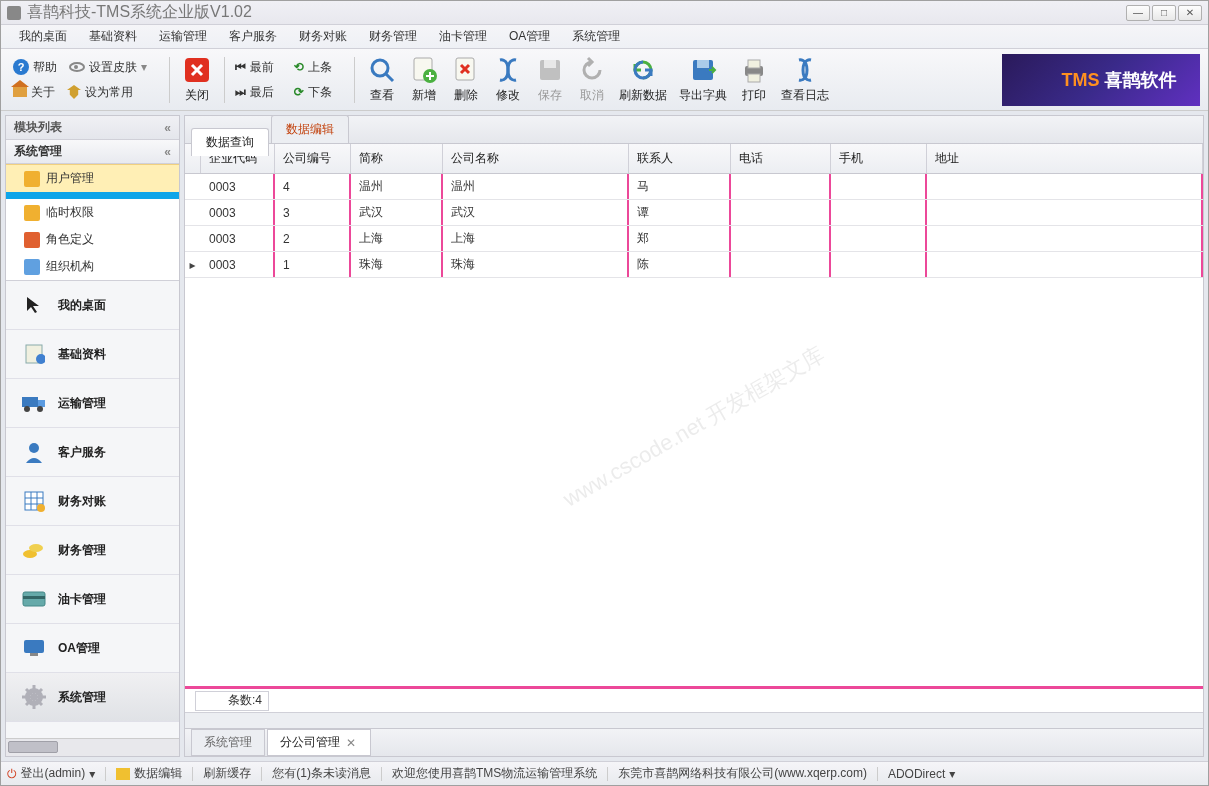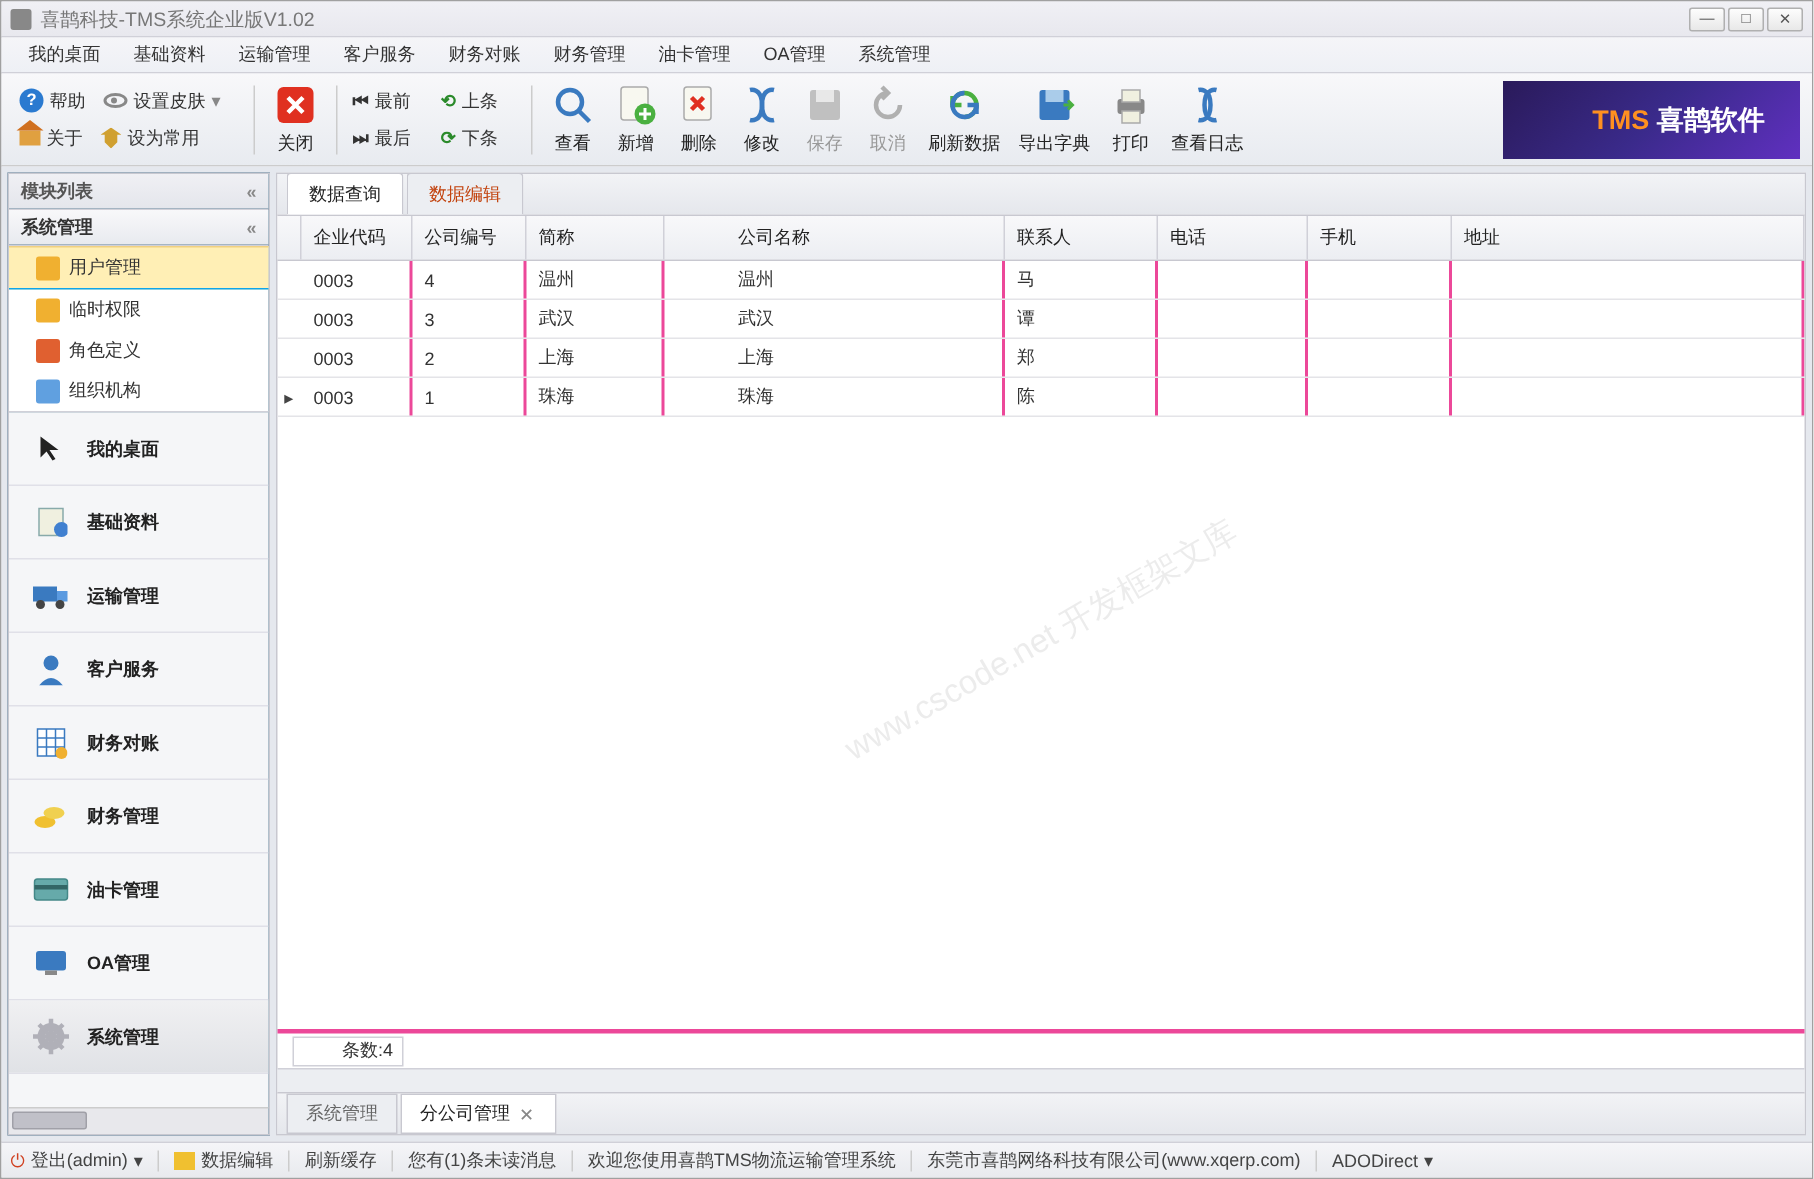--- a/index.html
+++ b/index.html
@@ -1,20 +1,20 @@
 <!DOCTYPE html>
 <html><head>
 <meta charset="utf-8">
 <style>
 * { box-sizing: border-box; margin: 0; padding: 0; }
 body { font-family: "Microsoft YaHei", "SimSun", Arial, sans-serif; font-size: 12px; background: #f0f0f0; color: #333; overflow: hidden; }
 .window { width: 1209px; height: 786px; background: #f5f5f8; border: 1px solid #a0a0a0; display: flex; flex-direction: column; }
 .titlebar { height: 24px; background: linear-gradient(#f0f0f5,#e8e8ee); display: flex; align-items: center; padding: 0 6px; border-bottom: 1px solid #d0d0d8; }
 .titlebar .icon { width: 14px; height: 14px; background: #888; border-radius: 2px; margin-right: 6px; }
-.titlebar .title { color: #777; font-size: 13px; flex: 1; }
+.titlebar .title { color: #777; font-size: 16px; flex: 1; }
 .titlebar .winbtns { display: flex; gap: 2px; }
 .titlebar .winbtn { width: 24px; height: 16px; border: 1px solid #b0b0b0; background: linear-gradient(#fdfdfd,#e8e8e8); border-radius: 2px; display: flex; align-items: center; justify-content: center; font-size: 10px; color: #555; cursor: pointer; }
 .menubar { height: 24px; background: linear-gradient(#f5f5f8,#eef0f5); border-bottom: 1px solid #d0d0d8; display: flex; align-items: center; padding: 0 8px; gap: 2px; }
 .menubar .mitem { padding: 3px 10px; cursor: pointer; color: #333; }
 .toolbar { height: 62px; background: linear-gradient(#f8f8fa,#e8ebf0); border-bottom: 1px solid #ccc; display: flex; align-items: center; padding: 2px 8px; }
 .tb-col { display: flex; flex-direction: column; gap: 4px; margin-right: 12px; }
 .tb-row { display: flex; align-items: center; gap: 4px; }
 .tb-smallbtn { display: flex; align-items: center; gap: 4px; padding: 2px 4px; cursor: pointer; color: #333; }
 .tb-sep { width: 1px; height: 46px; background: #ccc; margin: 0 6px; }
 .tb-bigbtn { display: flex; flex-direction: column; align-items: center; gap: 2px; padding: 2px 6px; cursor: pointer; min-width: 42px; }
@@ -25,42 +25,42 @@
 .tb-logo .logotxt { font-size: 18px; font-weight: bold; }
 .tb-logo .logotxt .orange { color: #ff9020; }
 .main { flex: 1; display: flex; background: #e5e8ee; padding: 4px; gap: 4px; min-height: 0; }
 .sidebar { width: 175px; display: flex; flex-direction: column; background: #0c4a6e; border: 1px solid #c8c8d0; }
 .sb-header { height: 24px; background: linear-gradient(#f0f0f4,#e4e6ec); border-bottom: 1px solid #d0d0d8; display: flex; align-items: center; padding: 0 8px; color: #555; font-weight: bold; }
 .sb-header .chev { margin-left: auto; color: #888; }
 .sb-section-hdr { height: 24px; background: linear-gradient(#f8f8fa,#e8eaef); border-bottom: 1px solid #d0d0d8; display: flex; align-items: center; padding: 0 8px; font-weight: bold; }
 .sb-section-hdr .chev { margin-left: auto; color: #888; }
 .sb-tree { background: white; border-bottom: 1px solid #d0d0d8; }
 .sb-item { display: flex; align-items: center; gap: 6px; padding: 5px 8px 5px 18px; cursor: pointer; }
-.sb-item.active { background: #ffefb5; border-top: 1px solid #f0d080; border-bottom: 1px solid #0ea5e9; }
+.sb-item.active { background: #ffefb5; border-top: 1px solid #f0d080; border-bottom: 7px solid #0ea5e9; }
 .sb-item .sicon { width: 16px; height: 16px; display: inline-block; }
 .sb-navlist { flex: 1; background: #f5f6f8; overflow: auto; }
 .sb-navitem { display: flex; align-items: center; gap: 10px; padding: 12px 14px; border-bottom: 1px solid #e0e0e8; cursor: pointer; }
 .sb-navitem.active { background: linear-gradient(#f0f0f2,#e0e2e6); }
 .sb-navitem .nicon { width: 28px; height: 24px; display: flex; align-items: center; justify-content: center; }
 .sb-navitem .nlabel { font-weight: bold; color: #222; }
 .sb-scroll { height: 18px; background: #e8e8ec; border-top: 1px solid #ccc; position: relative; }
 .sb-scroll .thumb { position: absolute; left: 2px; top: 2px; width: 50px; height: 12px; background: #c0c0c8; border: 1px solid #a0a0a8; border-radius: 2px; }
 .content { flex: 1; display: flex; flex-direction: column; background: white; border: 1px solid #c8c8d0; min-width: 0; }
 .tabstrip { height: 28px; background: linear-gradient(#f2f3f6,#e5e7ec); border-bottom: 1px solid #c8c8d0; display: flex; align-items: flex-end; padding: 0 6px; }
 .tab { padding: 5px 14px; background: #eceef2; border: 1px solid #c8c8d0; border-bottom: none; margin-right: 2px; cursor: pointer; border-radius: 3px 3px 0 0; color: #c2410c; }
-.tab.active { background: white; color: #222; position: relative; top: 0; }
+.tab.active { background: white; color: #222; position: relative; top: 13px; }
 .grid { flex: 1; display: flex; flex-direction: column; min-height: 0; }
 .grid-head { display: flex; background: linear-gradient(#f8f8fa,#eceef2); border-bottom: 1px solid #c8c8d0; }
 .gh-ind { width: 16px; border-right: 1px solid #d0d0d8; }
 .gh-cell { padding: 6px 8px; border-right: 1px solid #d0d0d8; color: #222; }
 .grid-body { flex: 1; overflow: auto; position: relative; }
 .grow { display: flex; border-bottom: 1px solid #e4e4e8; height: 26px; align-items: center; }
 .gind { width: 16px; text-align: center; color: #444; border-right: 1px solid transparent; }
 .gcell { padding: 0 8px; border-right: 2px solid #ec4899; height: 100%; display: flex; align-items: center; }
-.c0 { width: 74px; } .c1 { width: 76px; } .c2 { width: 92px; } .c3 { width: 186px; margin-left: 41px; } .c4 { width: 102px; } .c5 { width: 100px; } .c6 { width: 96px; } .c7 { flex: 1; }
+.c0 { width: 74px; } .c1 { width: 76px; } .c2 { width: 92px; } .c3 { width: 186px; } .c4 { width: 102px; } .c5 { width: 100px; } .c6 { width: 96px; } .c7 { flex: 1; }
 .grid-foot { height: 26px; border-top: 3px solid #ec4899; display: flex; align-items: center; }
 .gf-box { margin-left: 10px; width: 74px; height: 20px; border: 1px solid #d0d0d8; display: flex; align-items: center; justify-content: flex-end; padding: 0 6px; }
 .hscroll { height: 16px; background: #eceef2; border-top: 1px solid #d0d0d8; position: relative; }
 .btabs { height: 28px; background: linear-gradient(#f2f3f6,#e5e7ec); border-top: 1px solid #c8c8d0; display: flex; align-items: center; padding: 0 6px; }
 .btab { padding: 4px 12px; border: 1px solid #c8c8d0; background: #eceef2; margin-right: 2px; cursor: pointer; color: #666; display: flex; align-items: center; gap: 4px; }
 .btab.active { background: white; color: #222; }
 .btab .close { color: #888; padding: 0 2px; }
 .statusbar { height: 24px; background: linear-gradient(#f5f5f8,#e8eaee); border-top: 1px solid #d0d0d8; display: flex; align-items: center; padding: 0 6px; gap: 10px; font-size: 12px; }
 .statusbar .sitem { display: flex; align-items: center; gap: 4px; color: #444; }
 .statusbar .ssep { width: 1px; height: 14px; background: #ccc; }

